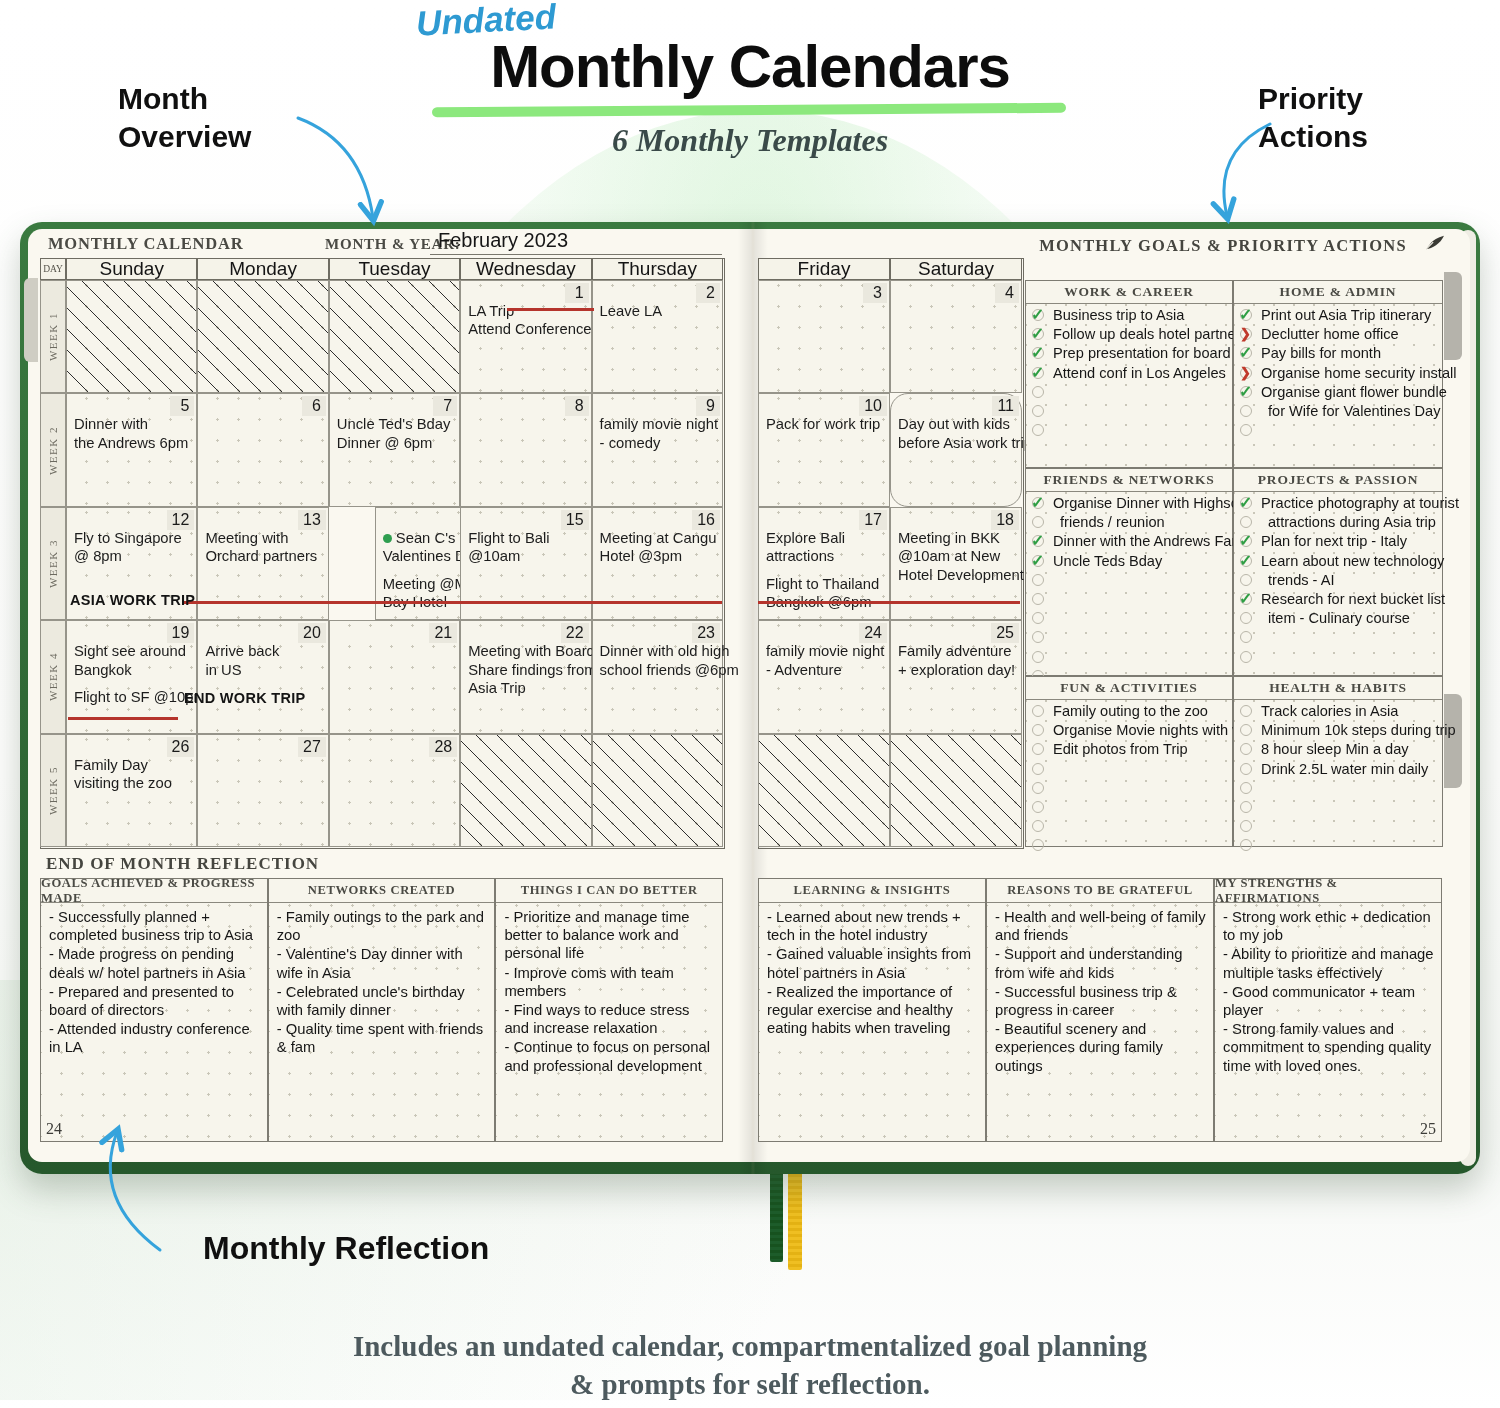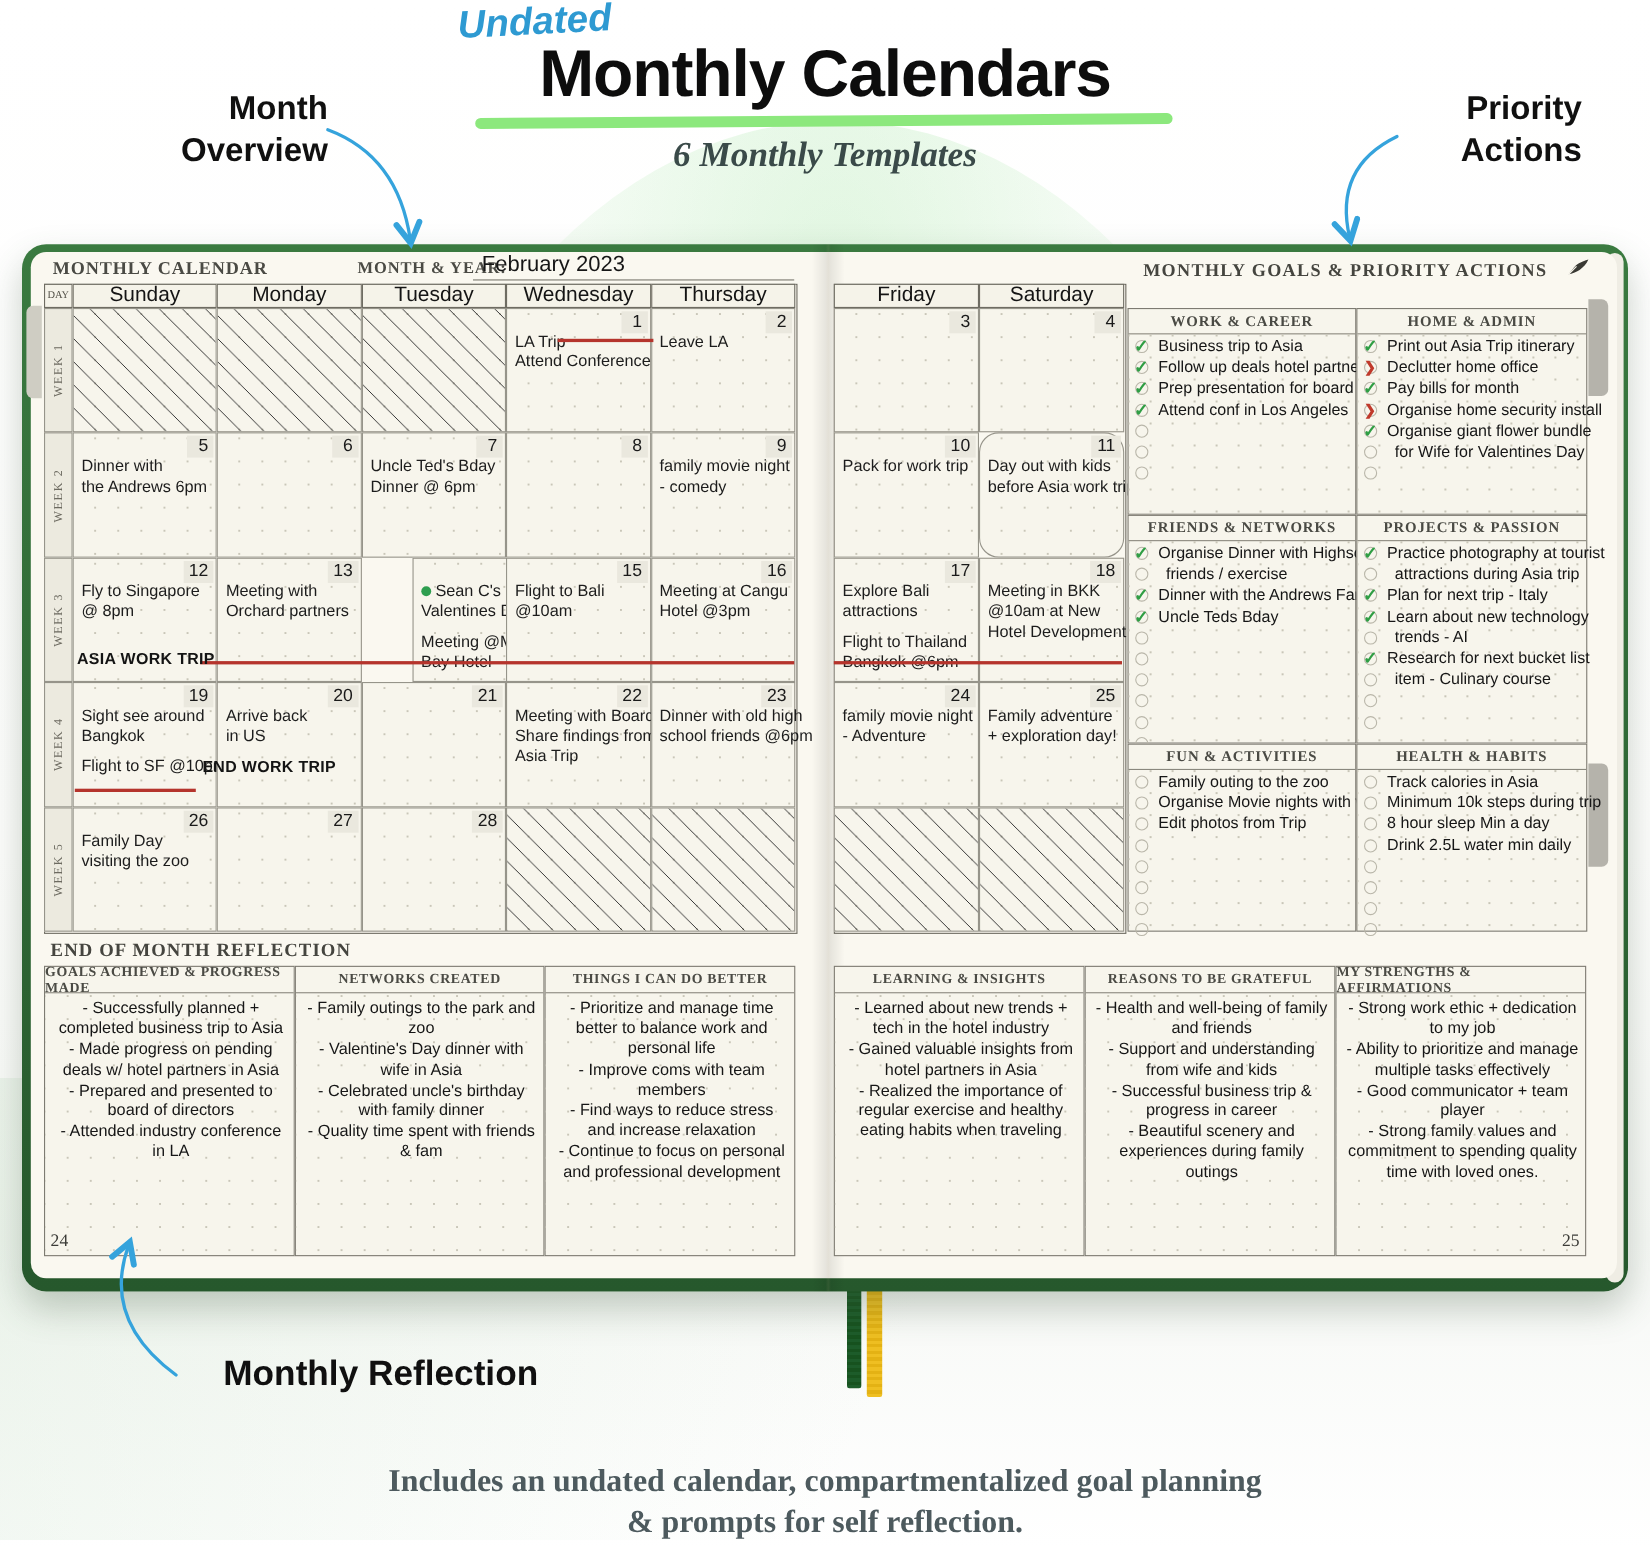--- a/index.html
+++ b/index.html
@@ -14,21 +14,21 @@
   
   .undated{position:absolute;left:416px;top:0px;font-size:35px;font-weight:bold;font-style:italic;
     color:#2e9ad2;transform:rotate(-3deg);}
   .big-title{position:absolute;left:0;top:32px;width:1500px;text-align:center;
     font-size:60px;font-weight:bold;letter-spacing:-1px;color:#0d0d0d;}
   .swoosh{position:absolute;left:432px;top:105px;width:634px;height:10px;border-radius:6px;
     background:#8ce87d;transform:rotate(-.4deg);}
   .subtitle{position:absolute;left:0;top:122px;width:1500px;text-align:center;
     font-family:"Liberation Serif",serif;font-style:italic;font-weight:bold;
     font-size:32px;color:#3a4a49;}
-  .callout{position:absolute;font-size:30px;font-weight:bold;color:#101010;line-height:1.25;text-align:right;}
+  .callout{position:absolute;font-size:30px;font-weight:bold;color:#101010;line-height:1.25;text-align:left;}
   .co-left{left:118px;top:80px;width:180px;}
   .co-right{left:1258px;top:80px;width:180px;}
   .co-bottom{left:203px;top:1228px;width:300px;text-align:left;font-size:32px;}
 
   
   .book{position:absolute;left:20px;top:222px;width:1460px;height:952px;border-radius:22px;
     background:linear-gradient(180deg,#3a7a40,#26582c);
     box-shadow:0 16px 32px rgba(60,85,60,.28);z-index:2;}
   .pagestack{position:absolute;right:4px;top:8px;width:16px;height:936px;background:#efede4;border-radius:10px;}
   .pages{position:absolute;left:8px;top:7px;right:10px;bottom:12px;background:#faf8f0;border-radius:14px;}
@@ -82,21 +82,21 @@
   .quill{position:absolute;z-index:4;}
 
   
   .rtitle{position:absolute;z-index:3;font-family:"Liberation Serif",serif;font-size:17px;
     letter-spacing:1px;color:#45453f;font-weight:bold;}
   .rbox{position:absolute;border:1px solid #7d7b72;box-sizing:border-box;background:#f7f5ec;z-index:3;}
   .rbox .gh{height:23px;border-bottom:1px solid #8a887e;display:flex;align-items:center;justify-content:center;
     font-family:"Liberation Serif",serif;font-size:12.6px;letter-spacing:.6px;color:#4a4a44;font-weight:bold;}
   .rbody{position:absolute;left:0;right:0;top:23px;bottom:0;padding:6px 5px 0 8px;
     background-image:radial-gradient(circle,#c9c6b8 1.05px,transparent 1.05px);
-    background-size:21px 21px;background-position:10px 14px;text-align:center;}
+    background-size:21px 21px;background-position:10px 14px;}
   .ritem{font-size:14.8px;line-height:18.2px;color:#161616;margin-bottom:1px;}
   .ritem::before{content:"- ";}
   .pagenum{position:absolute;z-index:6;font-family:"Liberation Serif",serif;font-size:16px;color:#3c3c38;}
 
   .monthyear-line{position:absolute;height:1.4px;background:#7a786e;z-index:3;}
 
   .arrows{position:absolute;left:0;top:0;width:1500px;height:1408px;z-index:8;pointer-events:none;}
   .caption{position:absolute;left:0;width:1500px;text-align:center;z-index:3;
     font-family:"Liberation Serif",serif;font-weight:bold;font-size:29px;color:#4d5a5e;}
 </style>
@@ -439,21 +439,21 @@
       <div class="gbox" style="left: 1025px; top: 468px; width: 208px; height: 208px;">
         <div class="gh">FRIENDS &amp; NETWORKS</div>
         <div class="gbody">
           <div class="g-row">
             <div class="ring"></div>
             <div class="mark-c">✓</div>
             <div class="g-text">Organise Dinner with Highschool</div>
           </div>
           <div class="g-row">
             <div class="ring"></div>
-            <div class="g-text cont">friends / exercise</div>
+            <div class="g-text cont">friends / reunion</div>
           </div>
           <div class="g-row">
             <div class="ring"></div>
             <div class="mark-c">✓</div>
             <div class="g-text">Dinner with the Andrews Fam</div>
           </div>
           <div class="g-row">
             <div class="ring"></div>
             <div class="mark-c">✓</div>
             <div class="g-text">Uncle Teds Bday</div>

